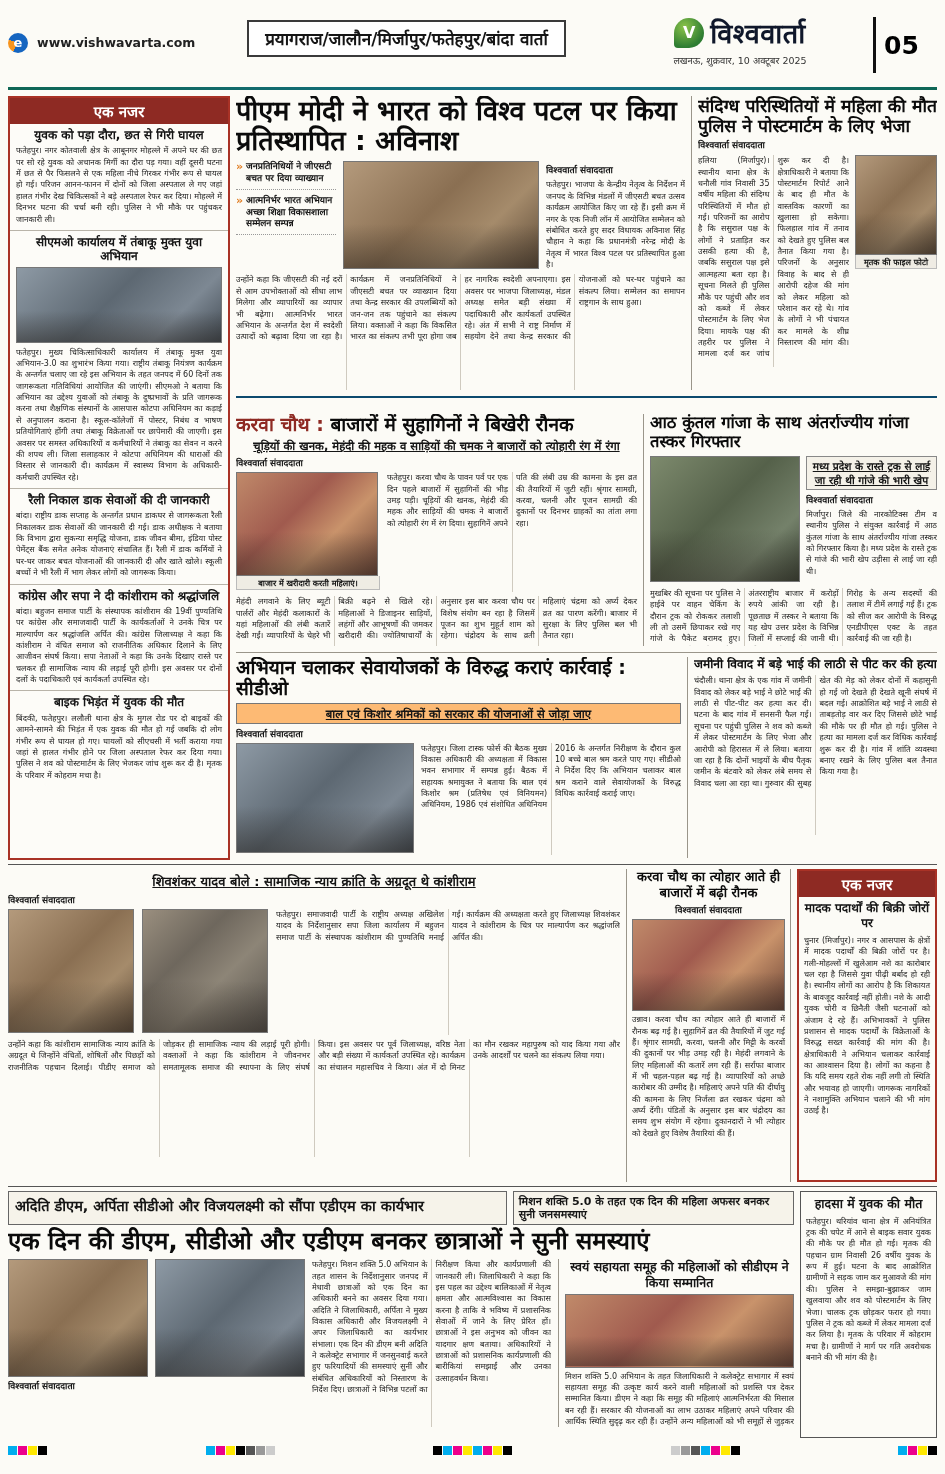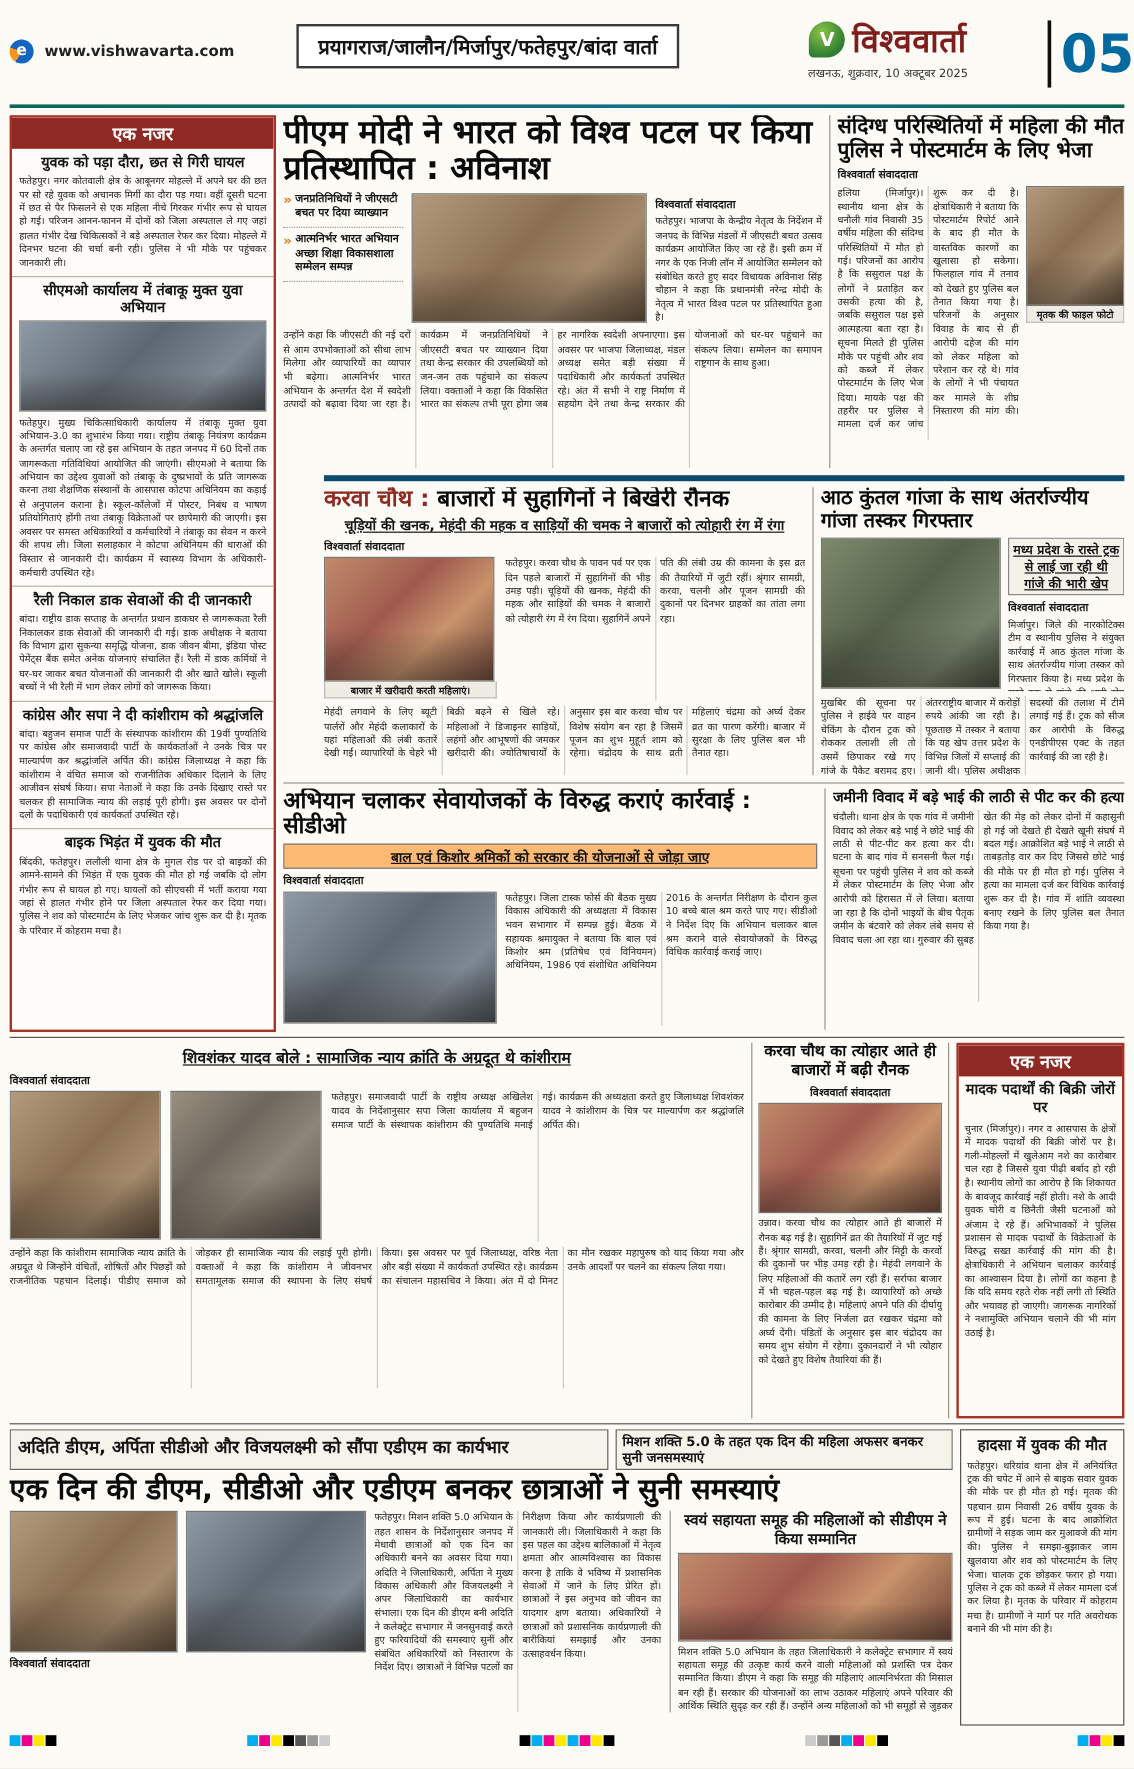--- a/index.html
+++ b/index.html
@@ -18,25 +18,25 @@
     color:#fff; font-weight:bold; font-size:13px; text-align:center; line-height:20px; vertical-align:middle;}
   .site-url { display:inline-block; font-weight:bold; font-size:12.5px; margin-left:4px; vertical-align:middle; color:#222; }
   .mh-center { flex:1; text-align:center; padding-top:14px; }
   .districts-box { display:inline-block; border:2px solid #3a3a3a; padding:5px 16px;
     font-weight:bold; font-size:17px; background:#fff; }
   .mh-right { width:250px; text-align:center; padding-top:8px; }
   .logo-row { display:flex; align-items:center; justify-content:center; gap:6px; }
   .v-logo { width:30px; height:30px; border-radius:50% 50% 50% 4px;
     background: radial-gradient(circle at 35% 30%, #8bc34a, #2e7d32 70%);
     color:#fff; font-weight:bold; font-size:16px; text-align:center; line-height:30px; }
-  .brand { font-size:27px; font-weight:bold; color:#7f1d1d; letter-spacing:0.5px; }
+  .brand { font-size:27px; font-weight:bold; color:#0f172a; letter-spacing:0.5px; }
   .dateline { font-size:9.5px; color:#333; margin-top:3px; }
   .pageno-wrap { width:64px; border-left:3px solid #111; padding-left:8px; margin-left:8px;
     align-self:center; display:flex; align-items:center; height:56px; }
-  .pageno { font-size:44px; font-weight:bold; color:#0369a1; }
+  .pageno { font-size:25px; font-weight:bold; color:#000000; }
   .header-rule { height:3px; background:linear-gradient(90deg,#0e6655,#16708a 60%,#0e6655); margin:3px 0 6px 0; }
 
   
   .bt { font-size:8px; line-height:1.42; text-align:justify; color:#1d1d1d; }
   .cols2 { column-count:2; column-gap:8px; column-rule:1px solid #cfcabf; }
   .cols3 { column-count:3; column-gap:8px; column-rule:1px solid #cfcabf; }
   .cols4 { column-count:4; column-gap:8px; column-rule:1px solid #cfcabf; }
   .byline { font-size:9px; font-weight:bold; text-align:left; margin:2px 0 3px 0; }
   .byline.center { text-align:center; }
   .ph { background: linear-gradient(135deg,#9a8f7f 0%,#6e675d 35%,#8d8577 60%,#55504a 100%);
@@ -55,21 +55,21 @@
 
   
   .bandA { display:flex; gap:6px; height:764px; }
   .sidebar { width:222px; flex:none; border:2px solid #a93226; background:#fdfcf8; overflow:hidden; }
   .sb-head { background:#8e2a23; color:#fff; text-align:center; font-weight:bold; font-size:15px; padding:3px 0; }
   .sb-story { padding:4px 6px 5px 6px; border-bottom:1px solid #b9b4a9; }
   .sb-h { font-size:12px; font-weight:bold; text-align:center; line-height:1.2; margin-bottom:3px; }
   .sb-photo { height:76px; margin:2px 0 4px 0; }
   .bandA-right { flex:1; display:flex; flex-direction:column; gap:6px; }
   .rowA1 { display:flex; gap:6px; height:294px; }
-  .rowA2 { display:flex; gap:6px; height:250px; border-top:5px solid #0c4a6e; padding-top:5px;margin-left:34px; }
+  .rowA2 { display:flex; gap:6px; height:250px; border-top:2px solid #0c4a6e; padding-top:16px; }
   .rowA3 { display:flex; gap:6px; height:206px; border-top:1px solid #9a958a; padding-top:4px; }
 
   
   .main-story { flex:0 0 456px; overflow:hidden; }
   .ms-headline { font-size:27px; }
   .ms-mid { display:flex; gap:7px; margin-top:5px; height:108px; }
   .ms-bullets { width:100px; flex:none; }
   .bullet { display:flex; gap:3px; font-size:9px; font-weight:bold; line-height:1.3;
     border-bottom:1px dotted #999; padding-bottom:4px; margin-bottom:5px; }
   .bullet .arrow { color:#e07b1f; font-size:11px; line-height:1; }

